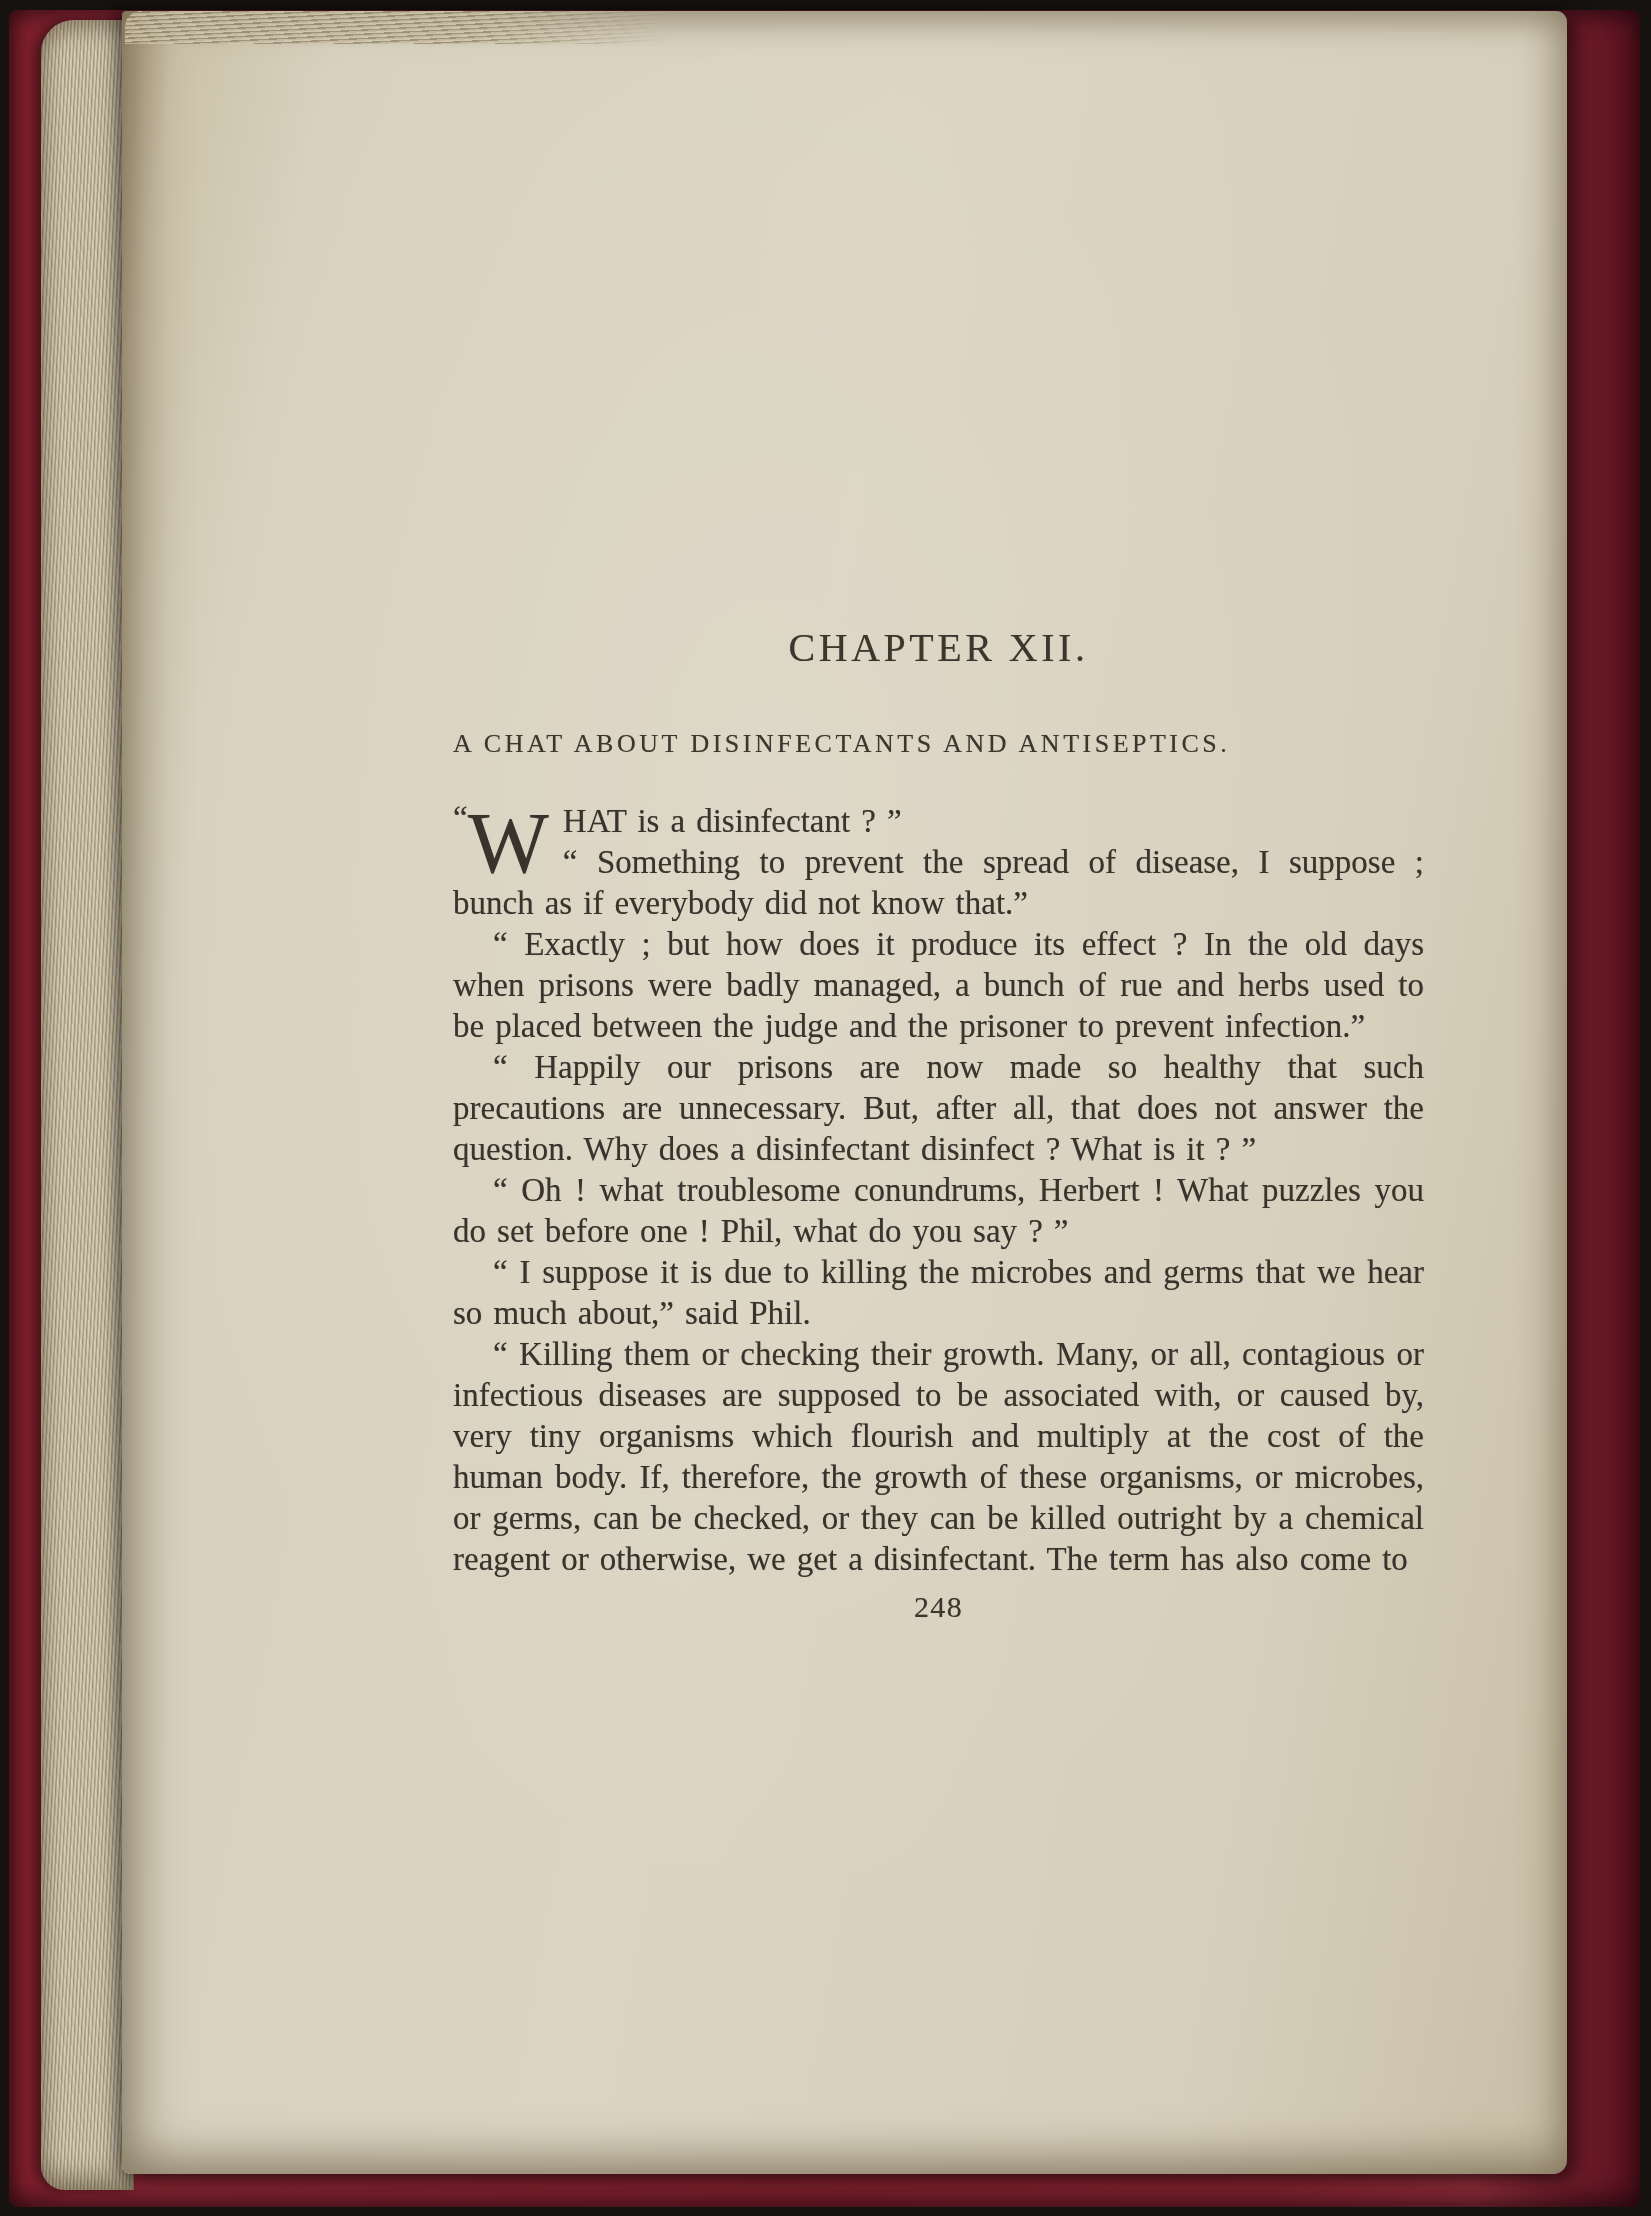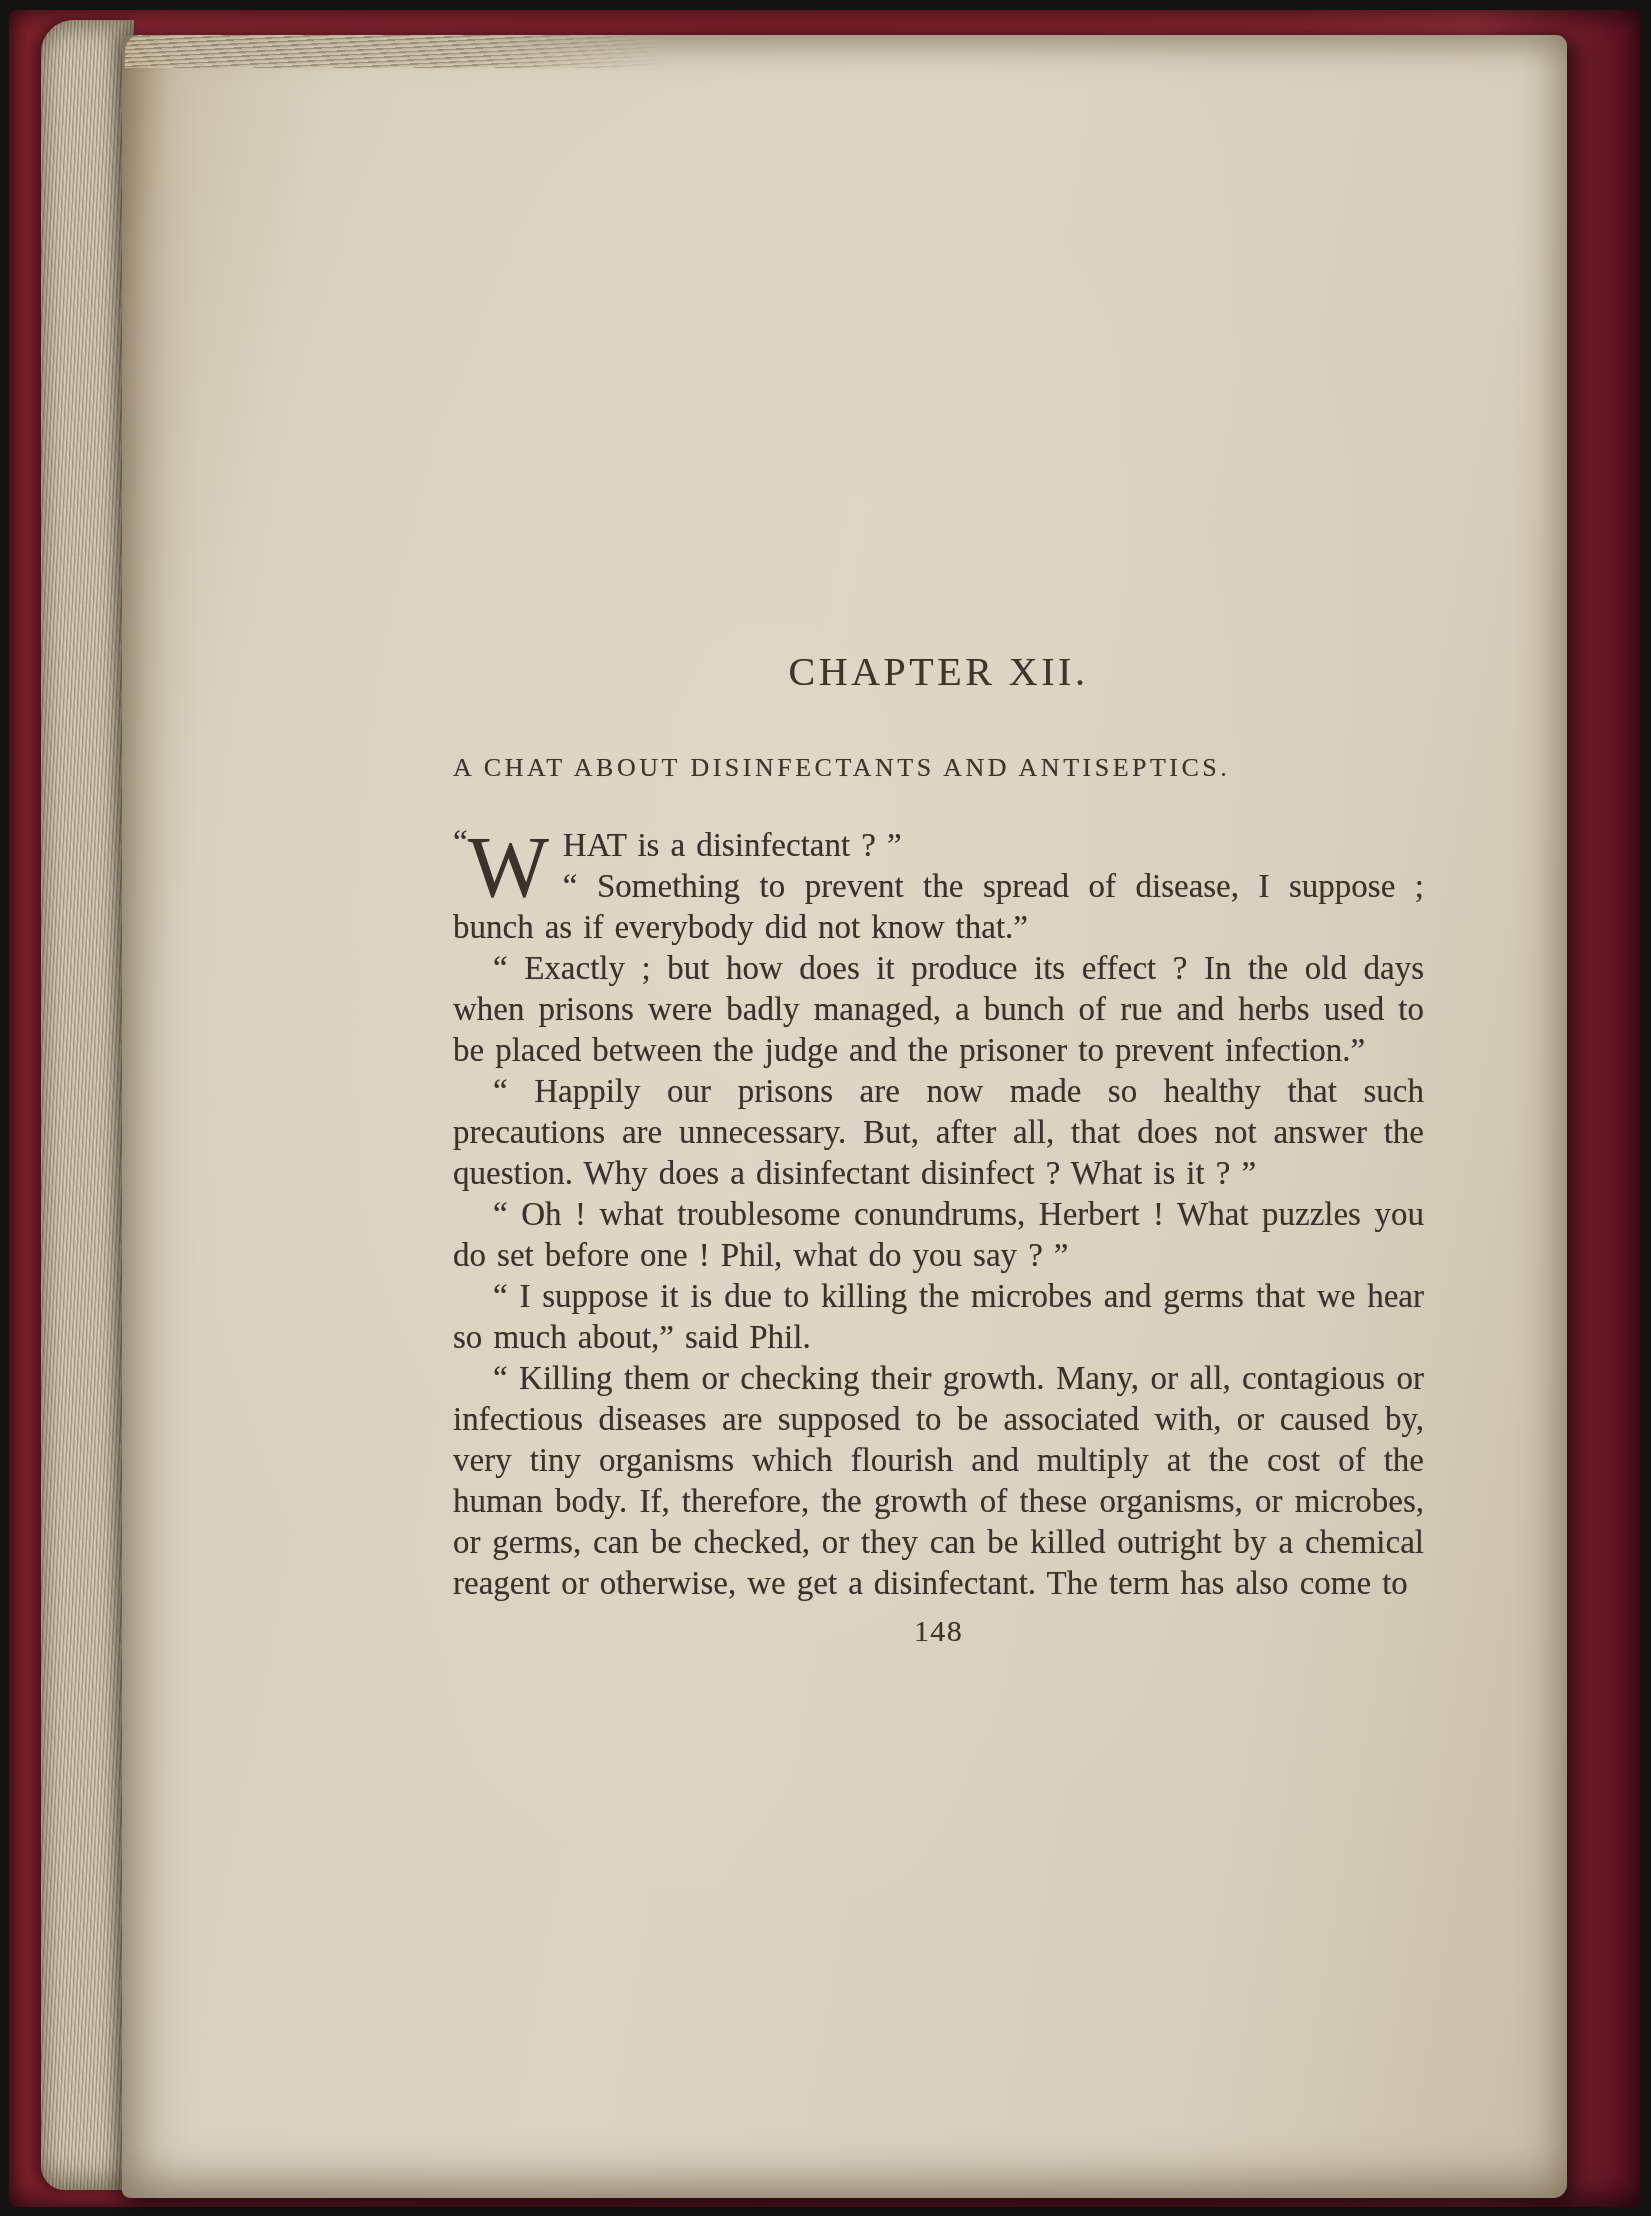--- a/index.html
+++ b/index.html
@@ -22,21 +22,21 @@
   
   .page-stack {
     position:absolute; left:41px; top:20px; width:93px; height:2170px;
     border-radius:33px 0 0 24px;
     background:repeating-linear-gradient(93deg,#d8d0bb 0px,#cdc3ab 1.4px,#9e9177 2.1px,#c6bba2 3.5px);
     box-shadow:-5.7px 0 11.3px rgba(0,0,0,.5), inset 0 11.3px 18.4px rgba(60,45,25,.35), inset 0 -14px 21px rgba(60,45,25,.4);
   }
 
   
   .page {
-    position:absolute; left:122px; top:35px; width:1445px; height:2163px;
+    position:absolute; left:122px; top:11px; width:1445px; height:2163px;
     border-radius:4.2px 11.3px 14px 8.5px;
     background:
       radial-gradient(ellipse at 45% 38%, rgba(255,255,255,.10), rgba(0,0,0,0) 62%),
       linear-gradient(100deg,#b4a78b 0%,#ccc2a9 3.5%,#d8d1be 12%,#dbd4c2 45%,#d7cfbc 78%,#cbc1aa 96%);
     box-shadow:
       inset 0 -22.6px 41px rgba(95,80,55,.32),
       inset -18.4px 0 35px rgba(95,80,55,.22),
       inset 24px 0 45px rgba(90,75,50,.34),
       inset 0 14px 22.6px rgba(110,95,65,.18),
       -7px 0 15.6px rgba(0,0,0,.4),
@@ -131,16 +131,16 @@
     <div class="body-text">
       <p class="para first"><span class="dc-wrap"><span class="dc-quote">“</span><span class="dc-letter">W</span></span><span>HAT is a disinfectant ? ”</span><br><span>“ Something to prevent the spread of disease, I suppose ; bunch as if everybody did not know that.”</span></p>
 
       <p class="para">“ Exactly ; but how does it produce its effect ?  In the old days when prisons were badly managed, a bunch of rue and herbs used to be placed between the judge and the prisoner to prevent infection.”</p>
       <p class="para">“ Happily our prisons are now made so healthy that such precautions are unnecessary.  But, after all, that does not answer the question.  Why does a disinfectant disinfect ?  What is it ? ”</p>
       <p class="para">“ Oh !  what troublesome conundrums, Herbert ! What puzzles you do set before one !  Phil, what do you say ? ”</p>
       <p class="para">“ I suppose it is due to killing the microbes and germs that we hear so much about,” said Phil.</p>
       <p class="para">“ Killing them or checking their growth.  Many, or all, contagious or infectious diseases are supposed to be associated with, or caused by, very tiny organisms which flourish and multiply at the cost of the human body.  If, therefore, the growth of these organisms, or microbes, or germs, can be checked, or they can be killed outright by a chemical reagent or otherwise, we get a disinfectant.  The term has also come to</p>
     </div>
 
-    <div class="page-number">148</div>
+    <div class="page-number">248</div>
   </div>
 </div>
 
 
 </body></html>

